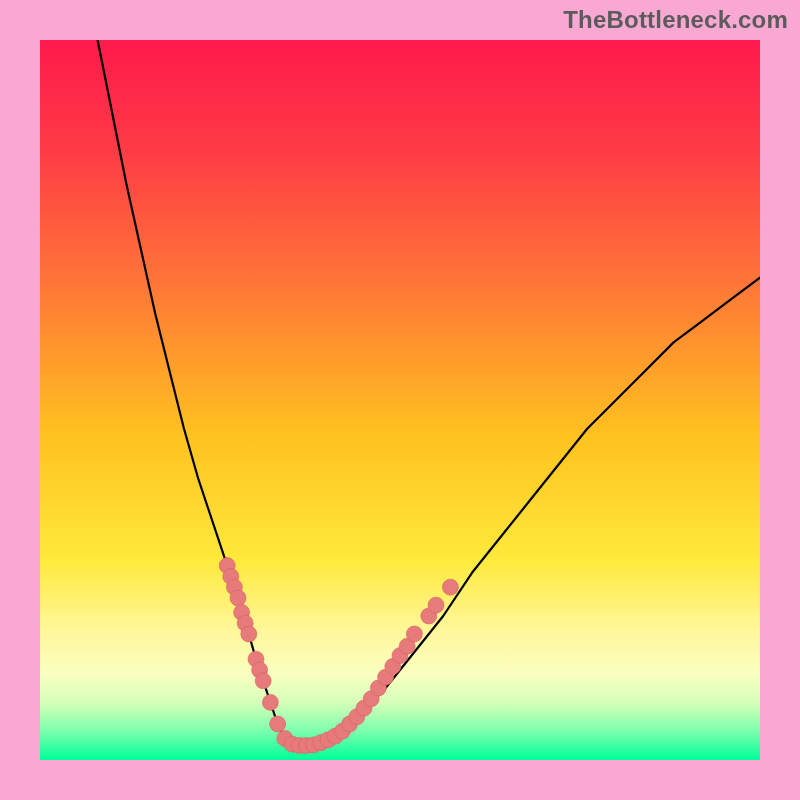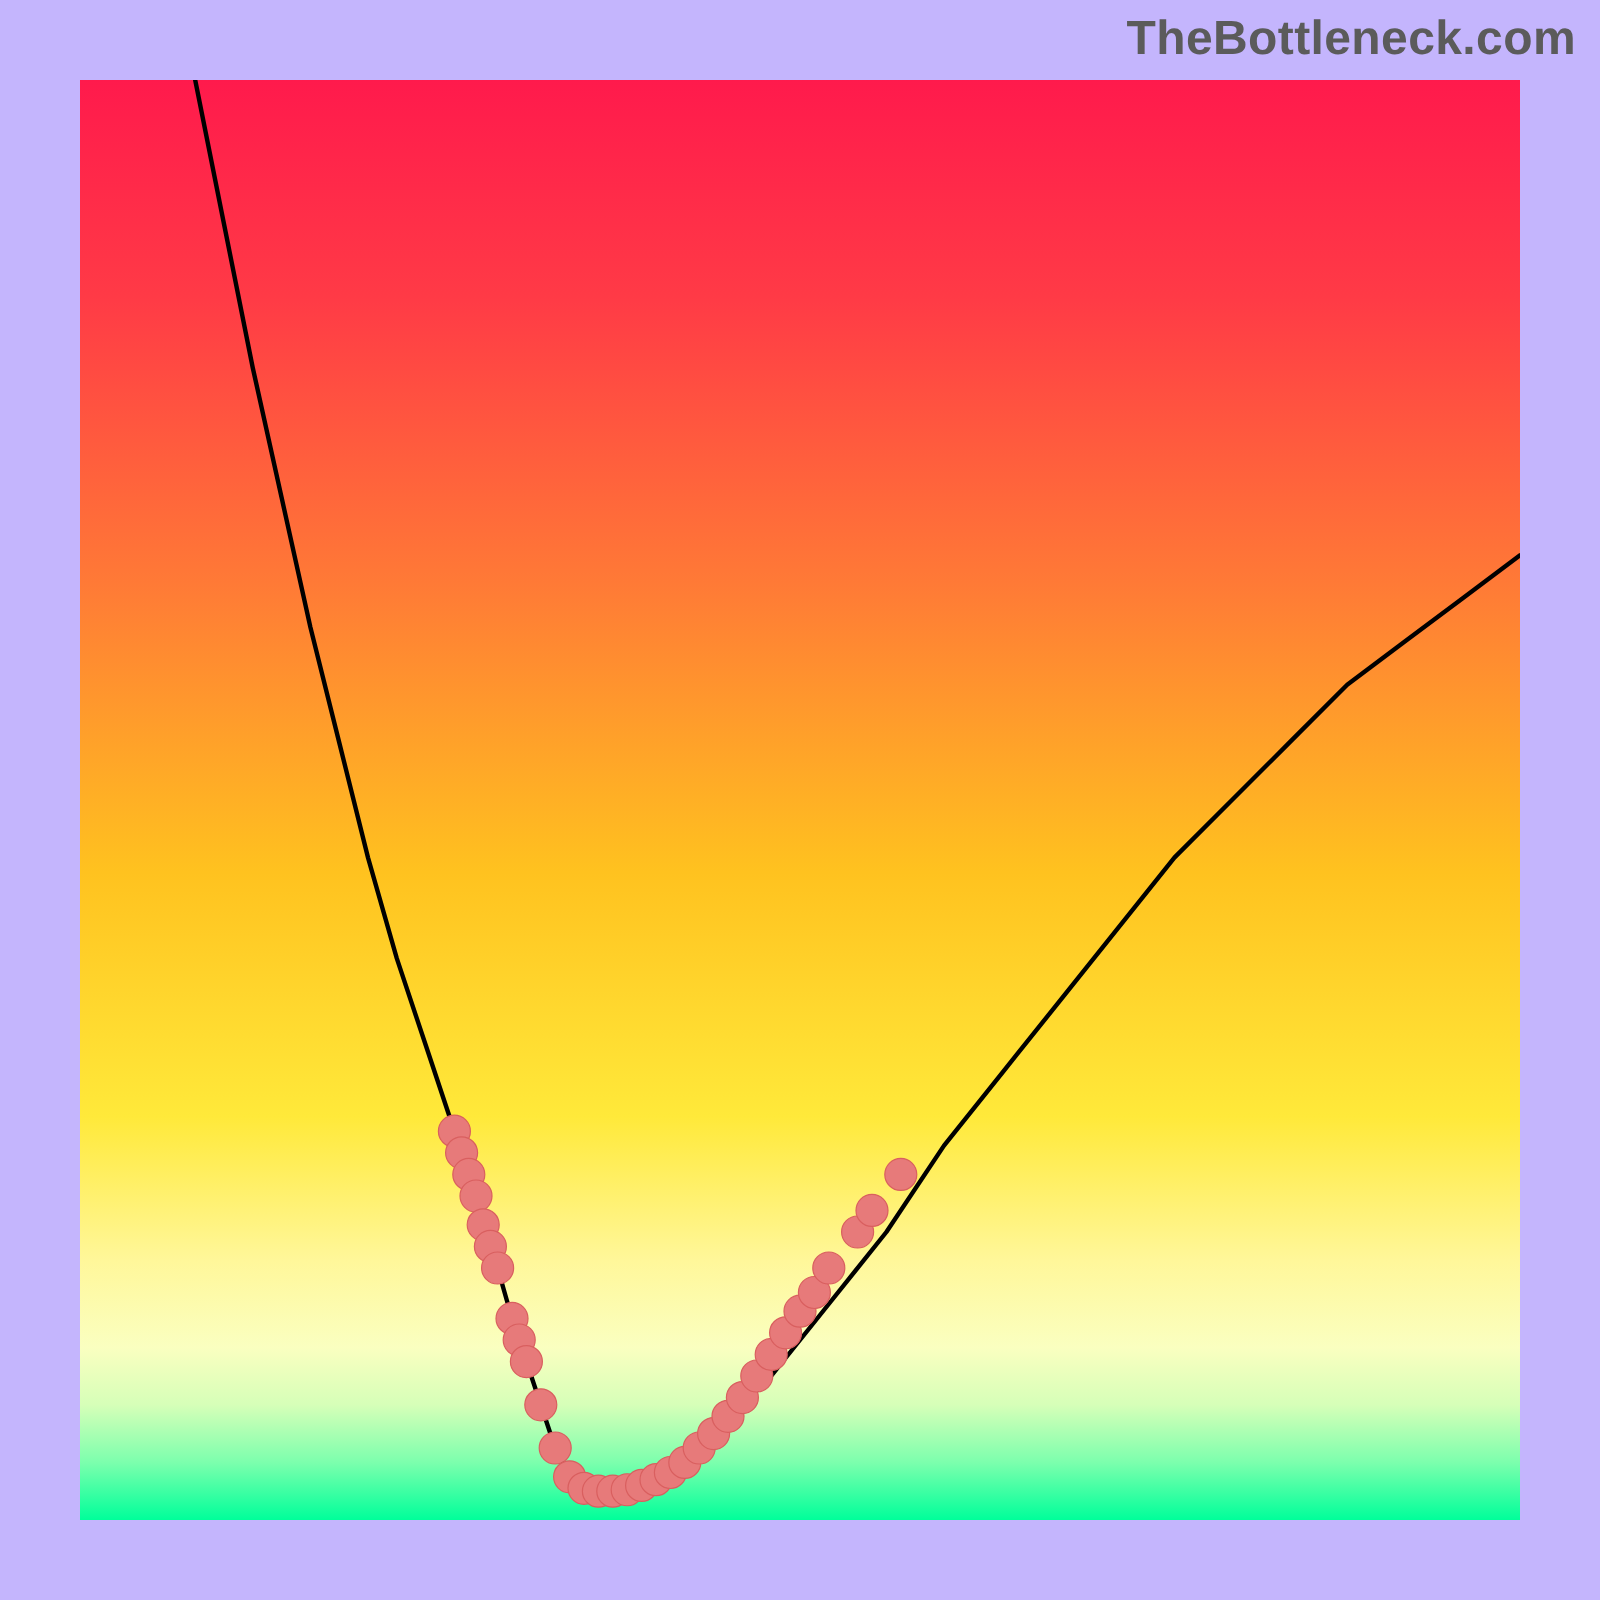--- a/index.html
+++ b/index.html
@@ -7,21 +7,21 @@
     padding: 0;
     width: 800px;
     height: 800px;
     overflow: hidden;
     background: #000;
     font-family: Arial, Helvetica, sans-serif;
   }
   .frame {
     position: absolute;
     inset: 0;
-    background: #c4b5fd;
+    background: #f9a8d4;
   }
   .plot {
     position: absolute;
     left: 40px;
     top: 40px;
     width: 720px;
     height: 720px;
     overflow: hidden;
   }
   .attribution {

